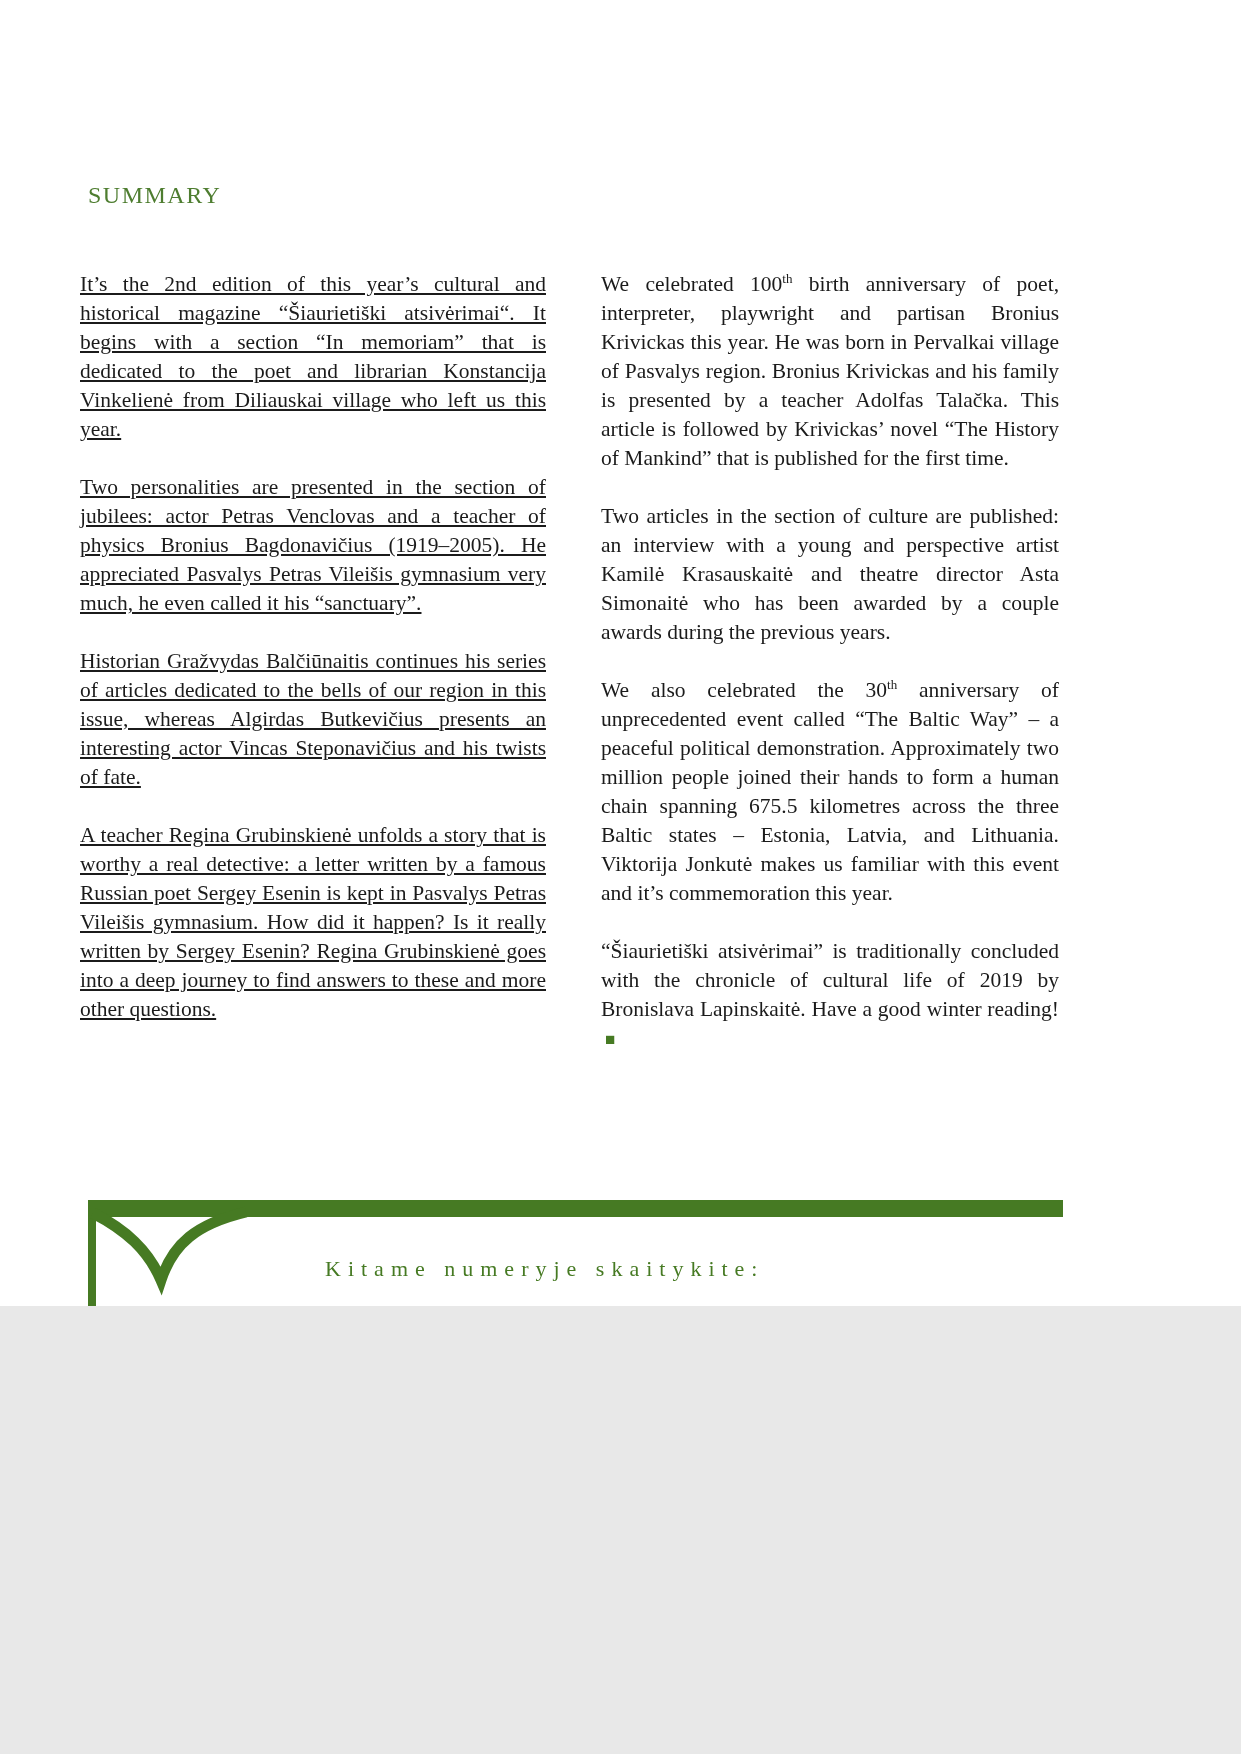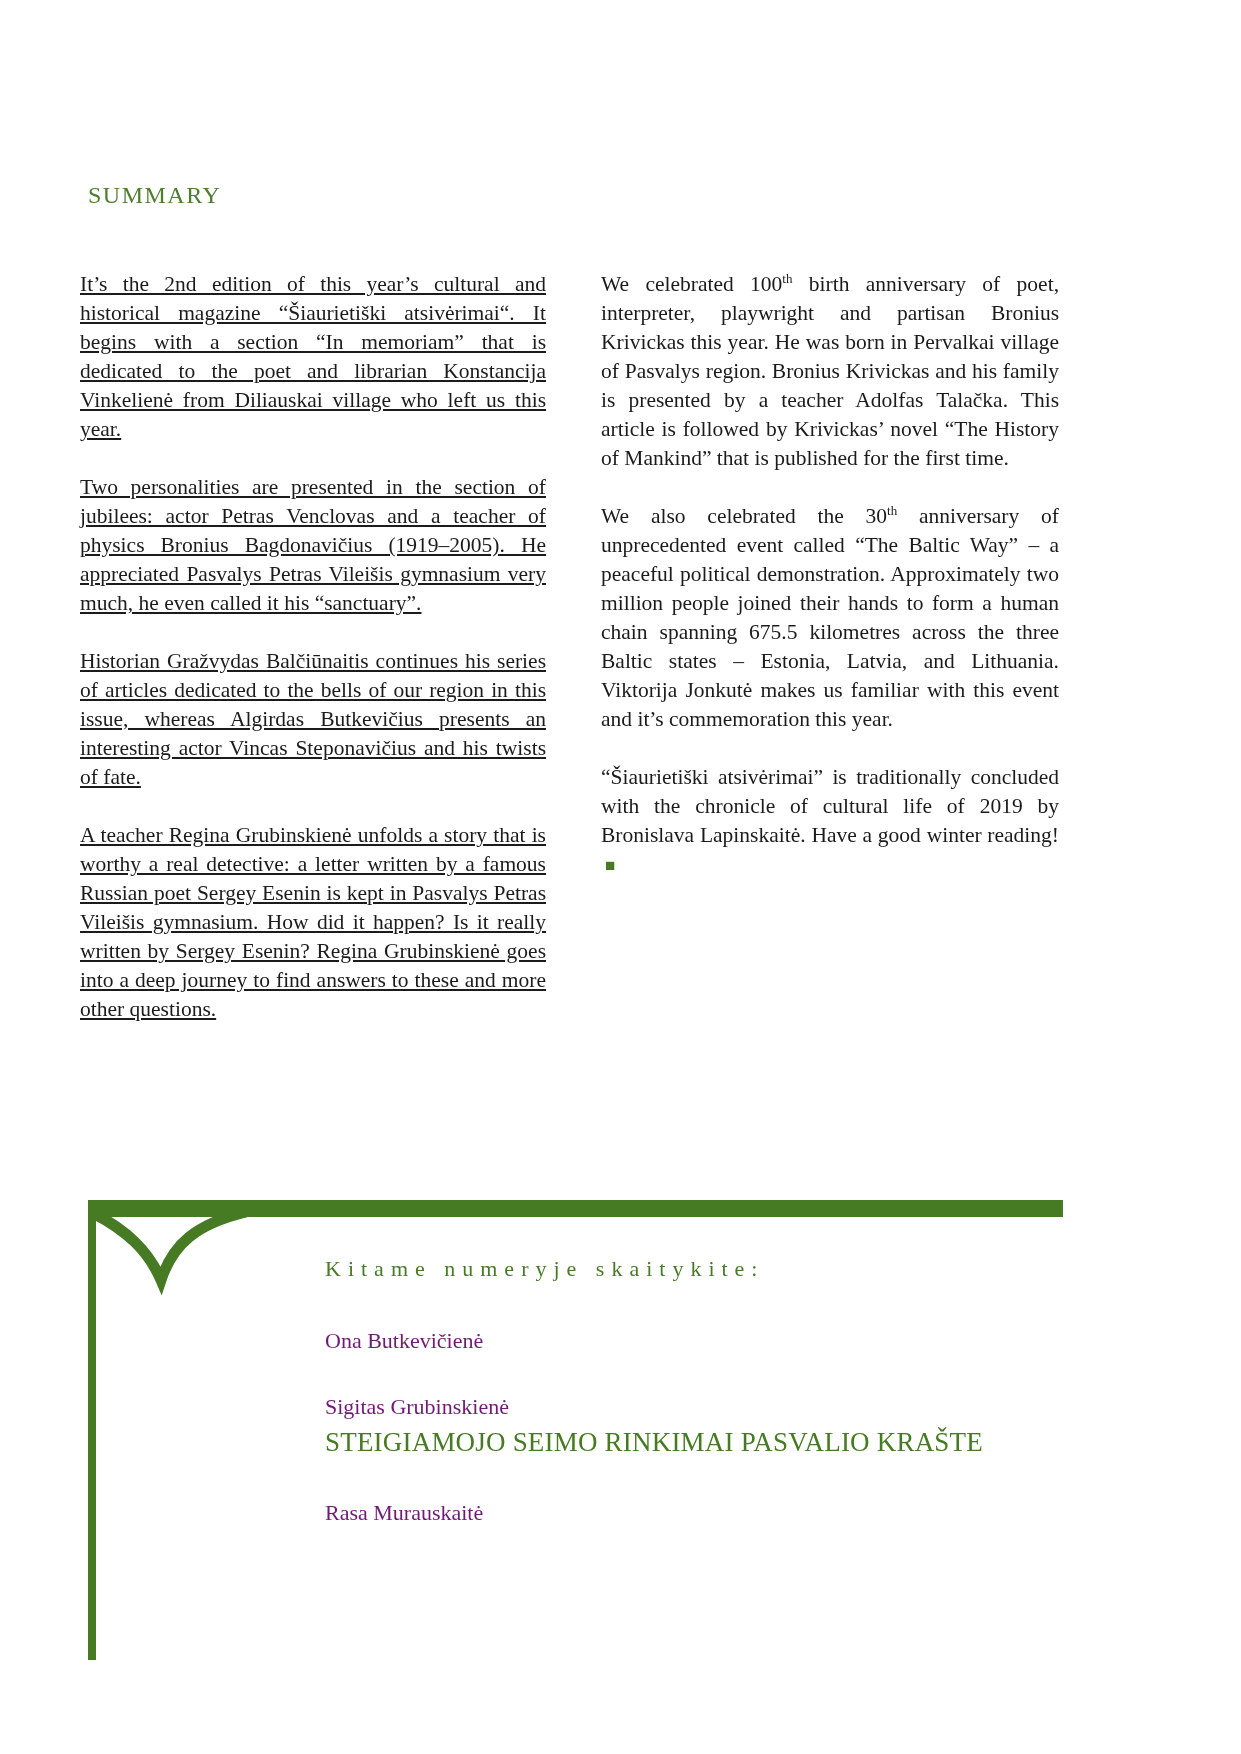--- a/index.html
+++ b/index.html
@@ -1,18 +1,18 @@
 <!DOCTYPE html>
 <html lang="en" style="--green: #467a23; --green-heading: #4e7d30;"><head>
 <meta charset="utf-8">
 <style>
   html,body{margin:0;padding:0;background:#e8e8e8;}
   .page{
     position:relative;
-    width:1241px;height:1754px;
+    width:1241px;height:1306px;
     margin:0 auto;
     background:#ffffff;
     font-family:"Liberation Serif", serif;
     color:#1b1b1b;
     overflow:hidden;
   }
   .page-title{
     position:absolute;left:88px;top:182px;
     margin:0;
     font-size:24px;font-weight:normal;
@@ -65,20 +65,21 @@
   <h1 class="page-title">SUMMARY</h1>
 
   <div class="col col-left">
       <p><span>It’s the 2nd edition of this year’s cultural and historical magazine “Šiaurietiški atsivėrimai“. It begins with a section “In memoriam” that is dedicated to the poet and librarian Konstancija Vinkelienė from Diliauskai village who left us this year.</span></p>
       <p><span>Two personalities are presented in the section of jubilees: actor Petras Venclovas and a teacher of physics Bronius Bagdonavičius (1919–2005). He appreciated Pasvalys Petras Vileišis gymnasium very much, he even called it his “sanctuary”.</span></p>
       <p><span>Historian Gražvydas Balčiūnaitis continues his series of articles dedicated to the bells of our region in this issue, whereas Algirdas Butkevičius presents an interesting actor Vincas Steponavičius and his twists of fate.</span></p>
       <p><span>A teacher Regina Grubinskienė unfolds a story that is worthy a real detective: a letter written by a famous Russian poet Sergey Esenin is kept in Pasvalys Petras Vileišis gymnasium. How did it happen? Is it really written by Sergey Esenin? Regina Grubinskienė goes into a deep journey to find answers to these and more other questions.</span></p>
     </div>
   <div class="col col-right">
       <p><span>We celebrated 100</span><sup>th</sup><span> birth anniversary of poet, interpreter, playwright and partisan Bronius Krivickas this year. He was born in Pervalkai village of Pasvalys region. Bronius Krivickas and his family is presented by a teacher Adolfas Talačka. This article is followed by Krivickas’ novel “The History of Mankind” that is published for the first time.</span></p>
+      <p><span>Two articles in the section of culture are published: an interview with a young and perspective artist Kamilė Krasauskaitė and theatre director Asta Simonaitė who has been awarded by a couple awards during the previous years.</span></p>
       <p><span>We also celebrated the 30</span><sup>th</sup><span> anniversary of unprecedented event called “The Baltic Way” – a peaceful political demonstration. Approximately two million people joined their hands to form a human chain spanning 675.5 kilometres across the three Baltic states – Estonia, Latvia, and Lithuania. Viktorija Jonkutė makes us familiar with this event and it’s commemoration this year.</span></p>
       <p><span>“Šiaurietiški atsivėrimai” is traditionally concluded with the chronicle of cultural life of 2019 by Bronislava Lapinskaitė. Have a good winter reading!</span><span class="end-square">■</span></p>
     </div>
 
   <div class="ribbon">
     <svg width="975" height="462" viewBox="0 0 975 462" xmlns="http://www.w3.org/2000/svg">
       <rect x="0" y="0" width="975" height="17" class="ribbon-fill" fill="#467a23"></rect>
       <rect x="0" y="0" width="8" height="460" class="ribbon-fill" fill="#467a23"></rect>
       <path d="M 5 13 C 38 30, 60 50, 73 80 C 85 44, 108 24, 158 12" fill="none" class="ribbon-stroke" stroke-width="11" stroke-linejoin="miter" stroke-miterlimit="8" stroke="#467a23"></path>
     </svg>

